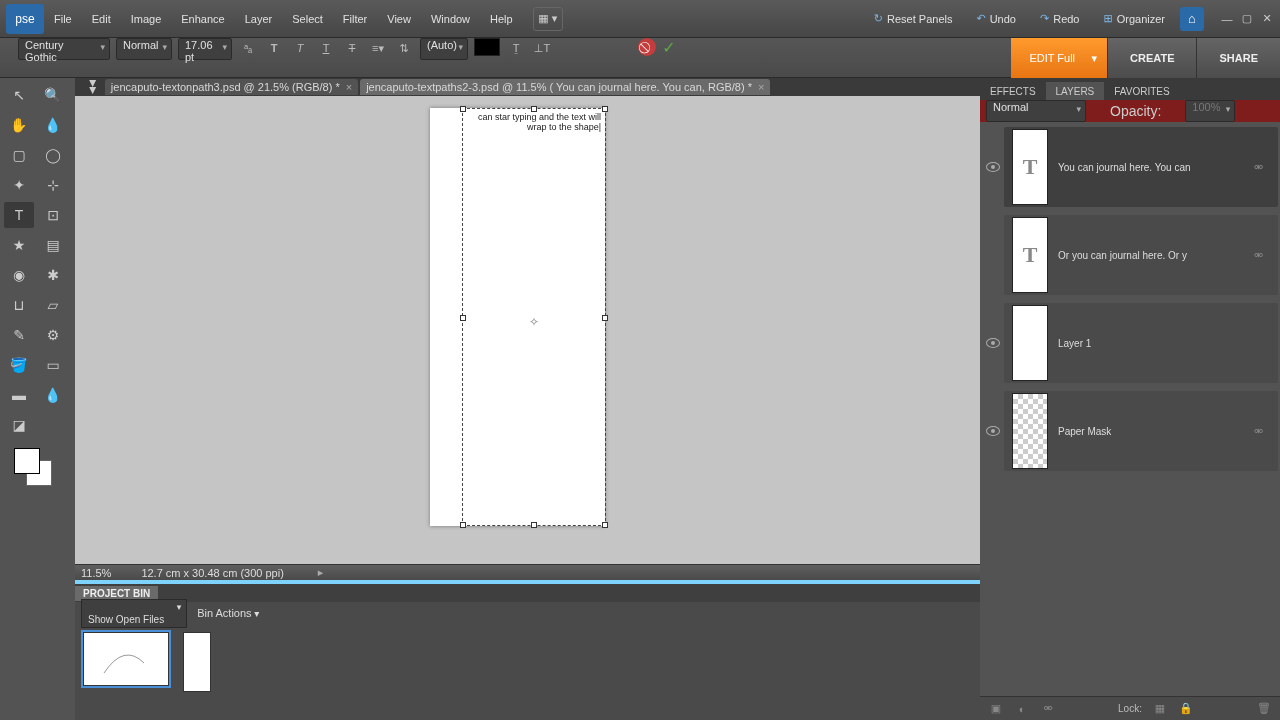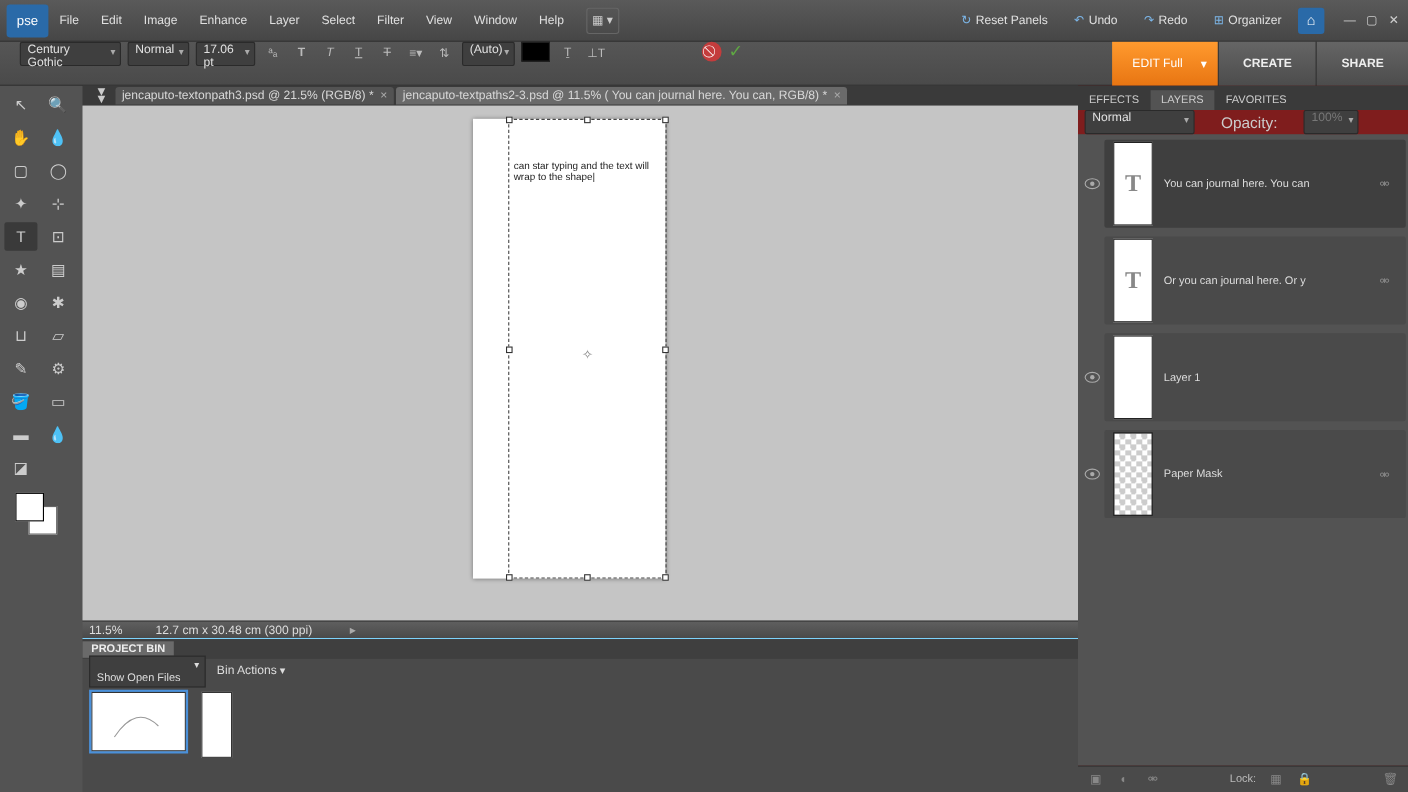--- a/index.html
+++ b/index.html
@@ -39,24 +39,24 @@
 .canvas-area { flex: 1; display: flex; flex-direction: column; background: #535353; }
 .tabstrip { height: 18px; background: #3a3a3a; display: flex; align-items: center; padding-left: 10px; gap: 2px; }
 .expand-arrow { color:#ccc; font-size:9px; transform:rotate(-90deg); margin-right:4px;}
 .doctab { background: #535353; color: #d8d8d8; padding: 2px 6px; display: flex; align-items: center; gap: 6px; font-size: 10px; border-top-left-radius: 3px; border-top-right-radius: 3px;}
 .doctab.active { background: #6a6a6a; justify-content: space-between; }
 .close-x { color: #aaa; cursor: pointer; }
 .canvas-viewport { flex: 1; background: #c5c5c5; position: relative; overflow: hidden; }
 .page { position: absolute; background: #fff; box-shadow: 0 0 4px rgba(0,0,0,0.4); left: 355px; top: 12px; width: 175px; height: 418px; }
 .text-box { position: absolute; border: 1px dashed #444; left: 387px; top: 12px; width: 144px; height: 418px; }
 .handle { position:absolute; width:6px; height:6px; background:#fff; border:1px solid #333;}
-.text-content { font-size: 9px; color: #222; text-align: left; padding: 4px 4px; line-height: 1.1; font-family: 'Century Gothic', sans-serif; margin-top: 34px; }
+.text-content { font-size: 9px; color: #222; text-align: right; padding: 4px 4px; line-height: 1.1; font-family: 'Century Gothic', sans-serif; }
 .center-marker { position: absolute; left: 66px; top: 206px; font-size: 12px; color: #888; }
 .statusbar { height: 16px; background: linear-gradient(#5f5f5f,#4a4a4a); display: flex; align-items: center; color: #ddd; padding-left: 6px; gap: 30px; font-size: 10px; border-top:1px solid #333;}
-.project-bin { height: 140px; background: #535353; border-top: 1px solid #7dd3fc; display:flex; flex-direction:column;}
+.project-bin { height: 140px; background: #535353; border-top: 4px solid #7dd3fc; display:flex; flex-direction:column;}
 .pb-header { background: #3f3f3f; height: 18px; display: flex; align-items: center; }
 .pb-title { background: #6a6a6a; color: #eee; padding: 2px 8px; font-size: 10px; font-weight: bold; }
 .pb-actions { height: 22px; display: flex; align-items: center; gap: 10px; padding-left: 6px; background: #4a4a4a;}
 .pb-dd { background: #3f3f3f; border: 1px solid #2a2a2a; color: #ddd; padding: 14px 22px 2px 6px; position: relative; font-size: 10px;}
 .pb-dd::after { content: "▾"; position: absolute; right: 5px; top: 2px; font-size: 9px;}
 .pb-link { color: #ddd; font-size: 10px; }
 .pb-thumbs { flex: 1; padding: 8px; display: flex; gap: 14px; background: #4a4a4a;}
 .pb-thumb { width: 86px; height: 54px; background: #fff; border: 1px solid #333; position: relative;}
 .pb-thumb.selected { outline: 2px solid #4a90d9; }
 .panels { width: 300px; background: #7f1d1d; display: flex; flex-direction: column; }

